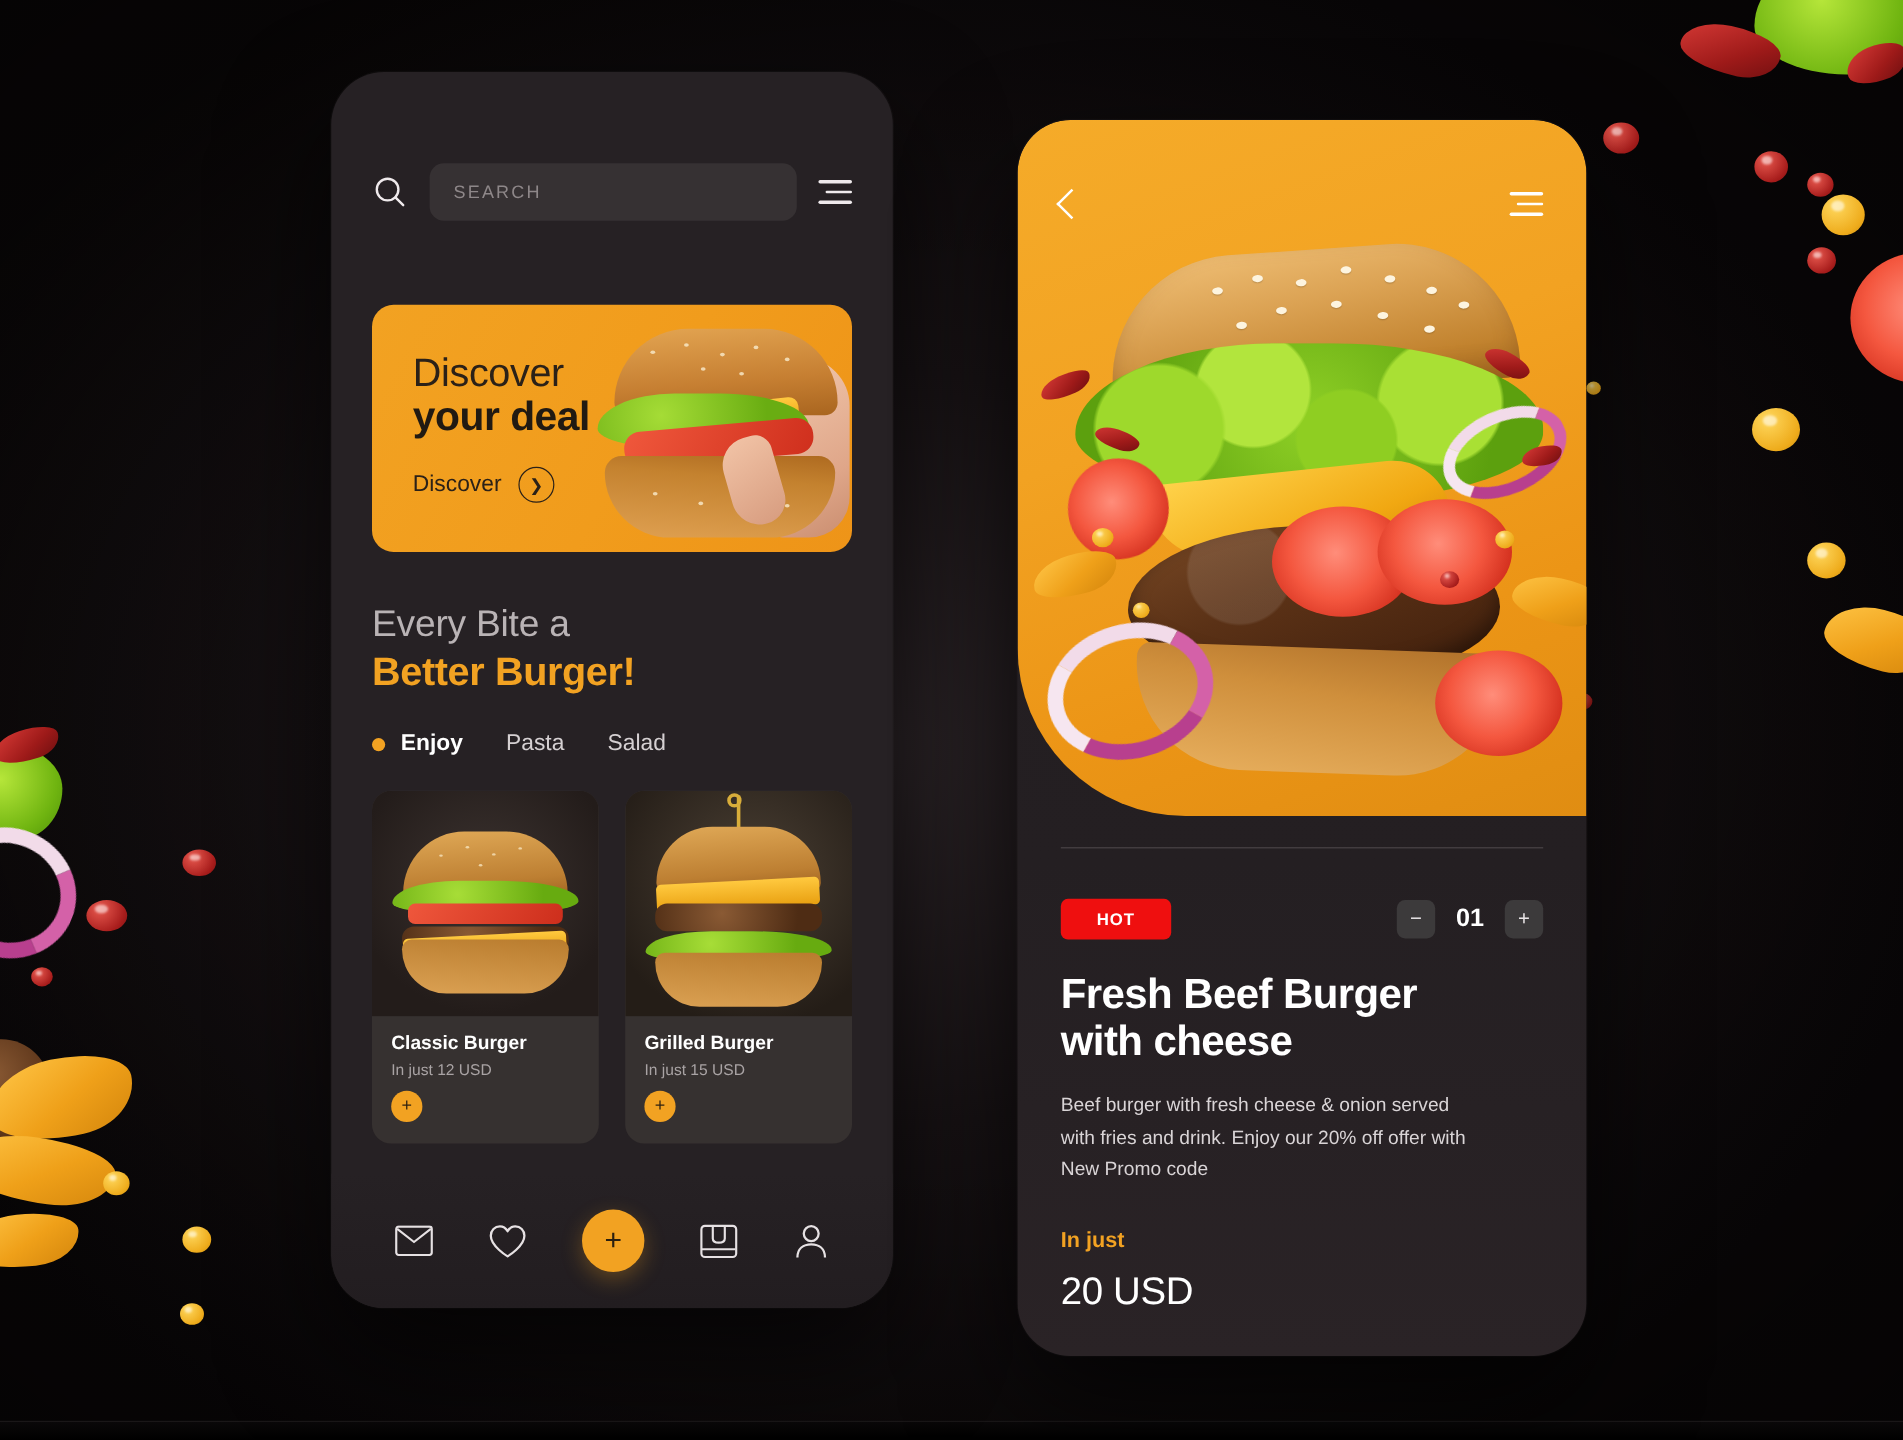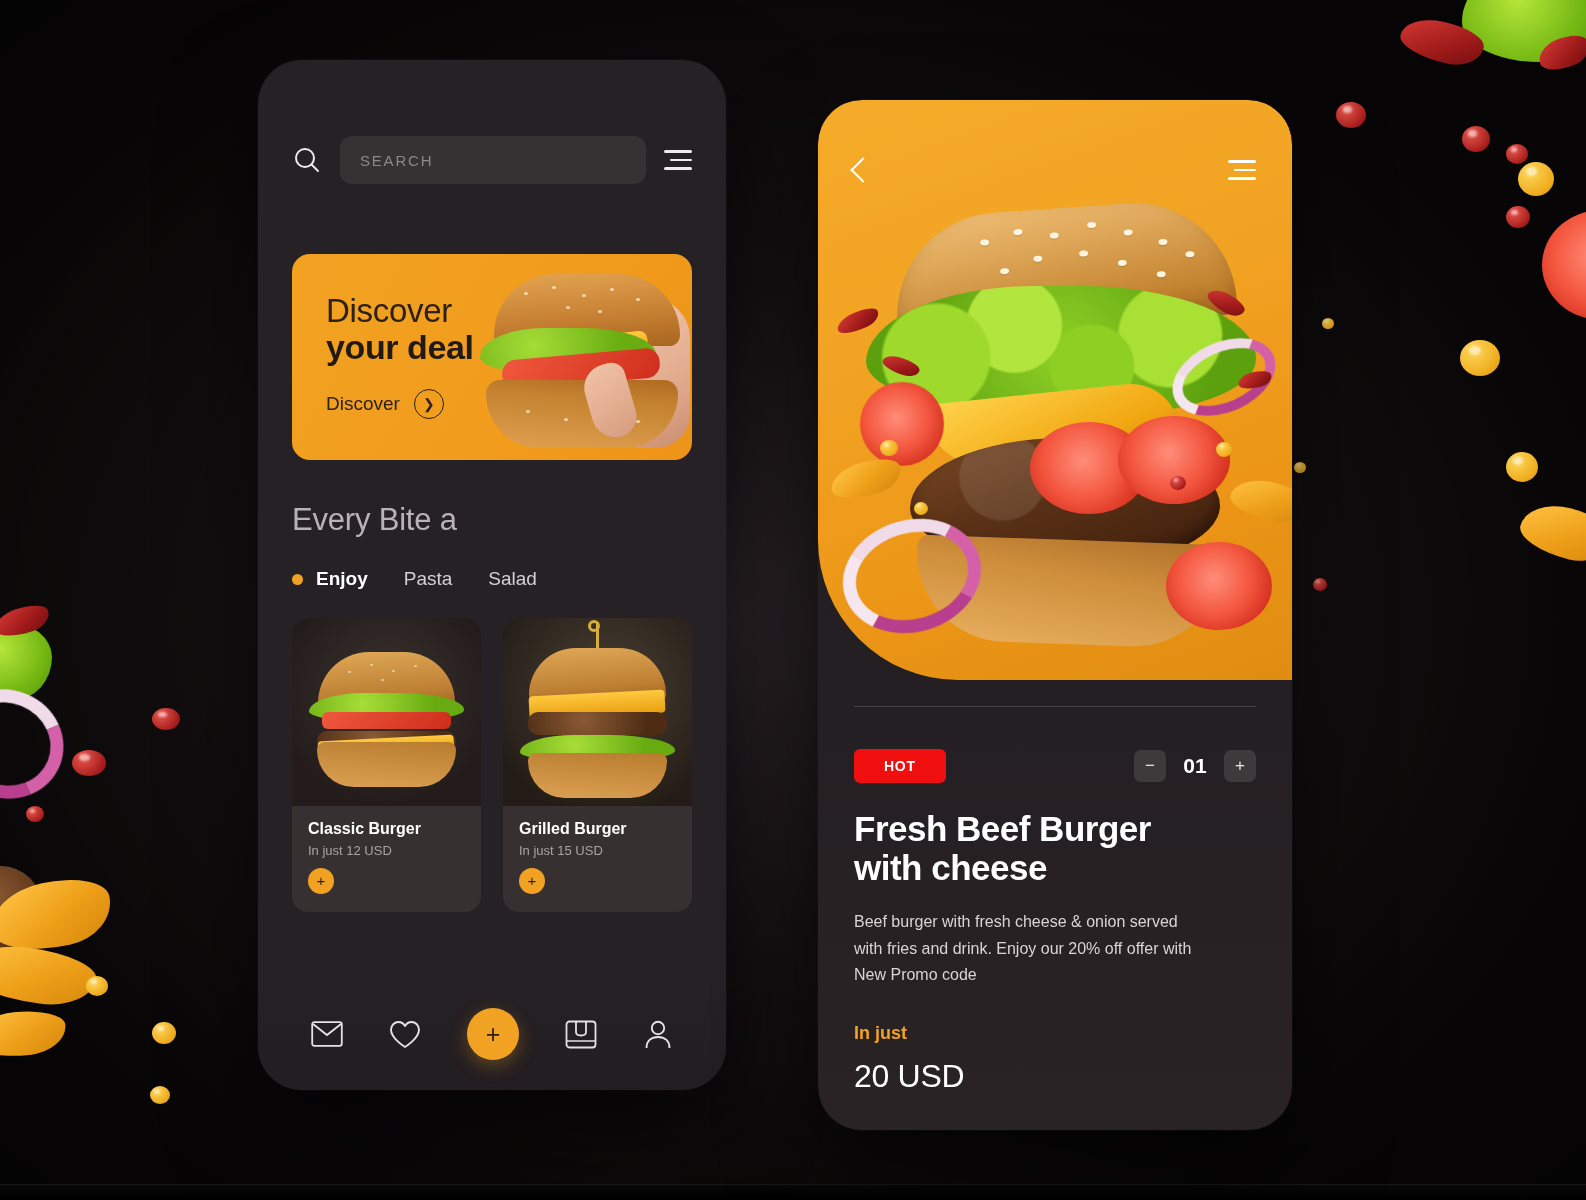--- a/index.html
+++ b/index.html
@@ -69,22 +69,22 @@
   }
 
   
   .phone {
     position:absolute;
     background:#262124;
     border-radius:44px;
     overflow:hidden;
     box-shadow:0 40px 90px rgba(0,0,0,.65), 0 0 0 1px rgba(255,255,255,.03);
   }
-  #phone-home   { left:258px; top:60px;  width:468px; height:1030px; }
-  #phone-detail { left:818px; top:100px; width:474px; height:1030px;
+  #phone-home   { left:276px; top:60px;  width:468px; height:1030px; }
+  #phone-detail { left:848px; top:100px; width:474px; height:1030px;
                   background:linear-gradient(#221d20 0%, #241f22 60%, #2a2326 100%); }
 
   .topbar {
     display:flex; align-items:center; gap:18px;
     padding:76px 34px 0 34px;
   }
   .icon-btn { background:none; border:none; cursor:pointer; display:flex; align-items:center; justify-content:center; }
   .search-field {
     flex:1; height:48px; border-radius:12px;
     background:#363133; border:none; outline:none;
@@ -391,20 +391,21 @@
       <div class="promo-l2">your deal</div>
       <div class="promo-cta">
         <span class="promo-cta-label">Discover</span>
         <span class="promo-arrow">❯</span>
       </div>
     </div>
   </div>
 
   <div class="sect">
     <div class="sect-l1">Every Bite a</div>
+    <div class="sect-l2">Better Burger!</div>
   </div>
 
   <div class="tabs">
     <div class="tab active">
       <span class="tab-dot"></span>
       <span class="tab-label">Enjoy</span>
     </div>
     <div class="tab">
       <span class="tab-label">Pasta</span>
     </div>

